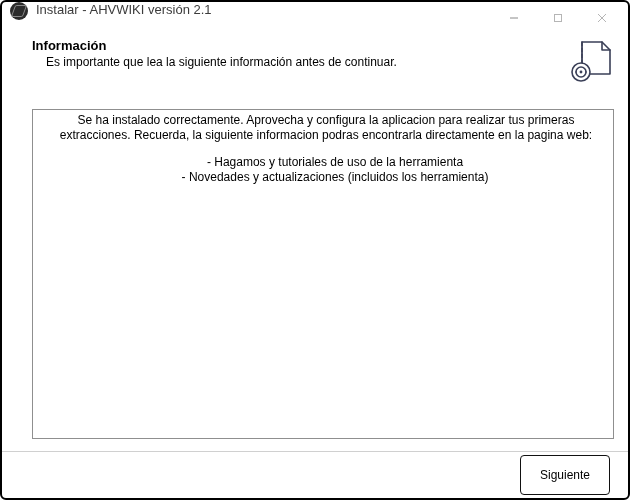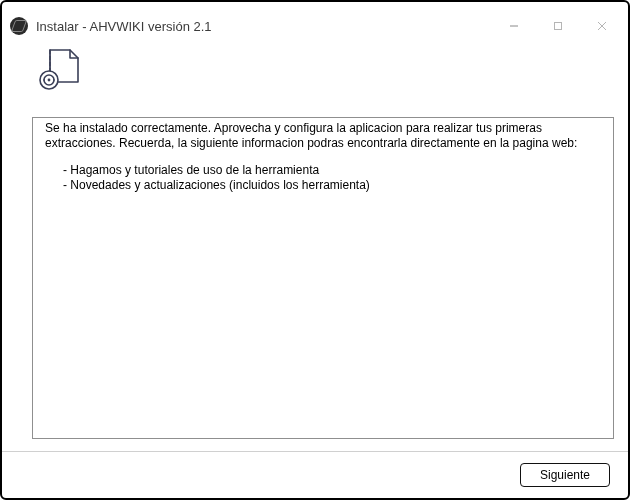--- a/index.html
+++ b/index.html
@@ -21,22 +21,21 @@
     border-radius: 6px;
     display: flex;
     flex-direction: column;
     background: #fff;
   }
 
   
   .titlebar {
     height: 32px;
     display: flex;
-    align-items: center;
-    padding: 8px 4px 0 8px;
+    padding: 0 4px 0 8px;
     color: #3b3b3b;
     font-size: 13px;
   }
   .titlebar .app-icon {
     width: 18px;
     height: 18px;
     border-radius: 50%;
     background: #2b2b2b;
     display: flex;
     align-items: center;
@@ -108,20 +107,21 @@
   }
   .info-box {
     flex: 1 1 auto;
     border: 1px solid #8f8f8f;
     background: #fff;
     padding: 3px 6px 4px 12px;
     font-size: 12px;
     line-height: 1.25;
     overflow: auto;
     min-height: 0;
+    text-align: center;
   }
   .info-box p { margin: 0; }
   .info-box .gap { height: 12px; }
   .info-box .bullets { margin: 0 0 0 18px; padding: 0; }
   .info-box .bullets div::before { content: "- "; }
 
   
   .footer-sep {
     height: 1px;
     background: #d0d0d0;
@@ -129,21 +129,21 @@
   }
   .footer {
     height: 46px;
     display: flex;
     align-items: center;
     justify-content: flex-end;
     padding: 0 18px;
   }
   .btn {
     min-width: 90px;
-    height: 24px;
+    height: 40px;
     border: 1.5px solid #111;
     border-radius: 4px;
     background: #fff;
     font-family: inherit;
     font-size: 12px;
     padding: 0 14px;
     cursor: pointer;
   }
 </style>
 </head>
@@ -170,20 +170,24 @@
       <div class="win-btn">
         <svg width="10" height="10" viewBox="0 0 10 10">
             <line x1="1" y1="1" x2="9" y2="9" stroke="#b5b5b5" stroke-width="1"></line>
             <line x1="9" y1="1" x2="1" y2="9" stroke="#b5b5b5" stroke-width="1"></line>
           </svg>
       </div>
     </div>
   </div>
 
   <div class="header">
+    <div class="htext">
+      <h1>Información</h1>
+      <div class="sub">Es importante que lea la siguiente información antes de continuar.</div>
+    </div>
     <div class="hicon">
       <svg width="46" height="46" viewBox="0 0 46 46">
         <g fill="none" stroke="#3a3f57" stroke-width="1.6" stroke-linejoin="round" stroke-linecap="round">
           <path d="M14 4 L34 4 L42 12 L42 36 L14 36 Z"></path>
           <path d="M34 4 L34 12 L42 12"></path>
           <line x1="14" y1="8" x2="14" y2="4"></line>
           <line x1="14" y1="14" x2="14" y2="10"></line>
           <line x1="14" y1="20" x2="14" y2="16"></line>
           <line x1="14" y1="26" x2="14" y2="22"></line>
           <circle cx="13" cy="34" r="9" fill="#fff"></circle>

